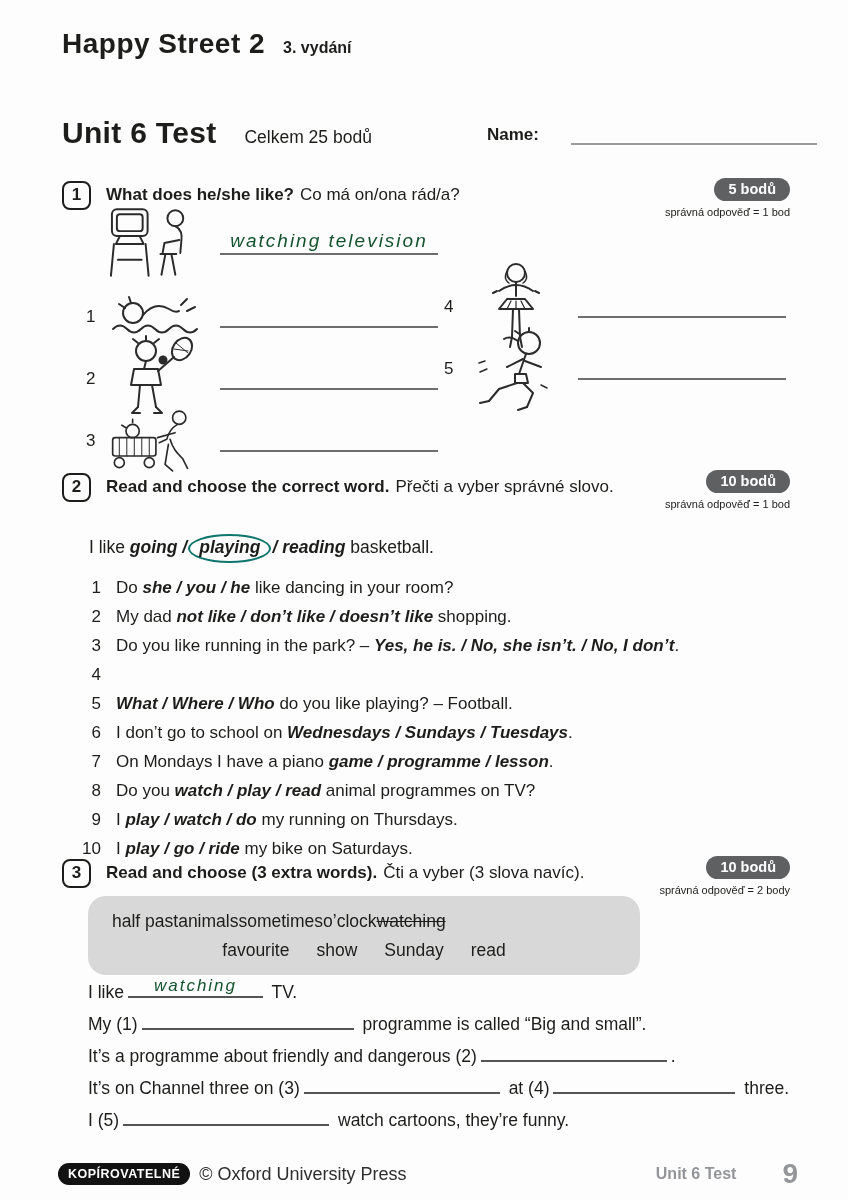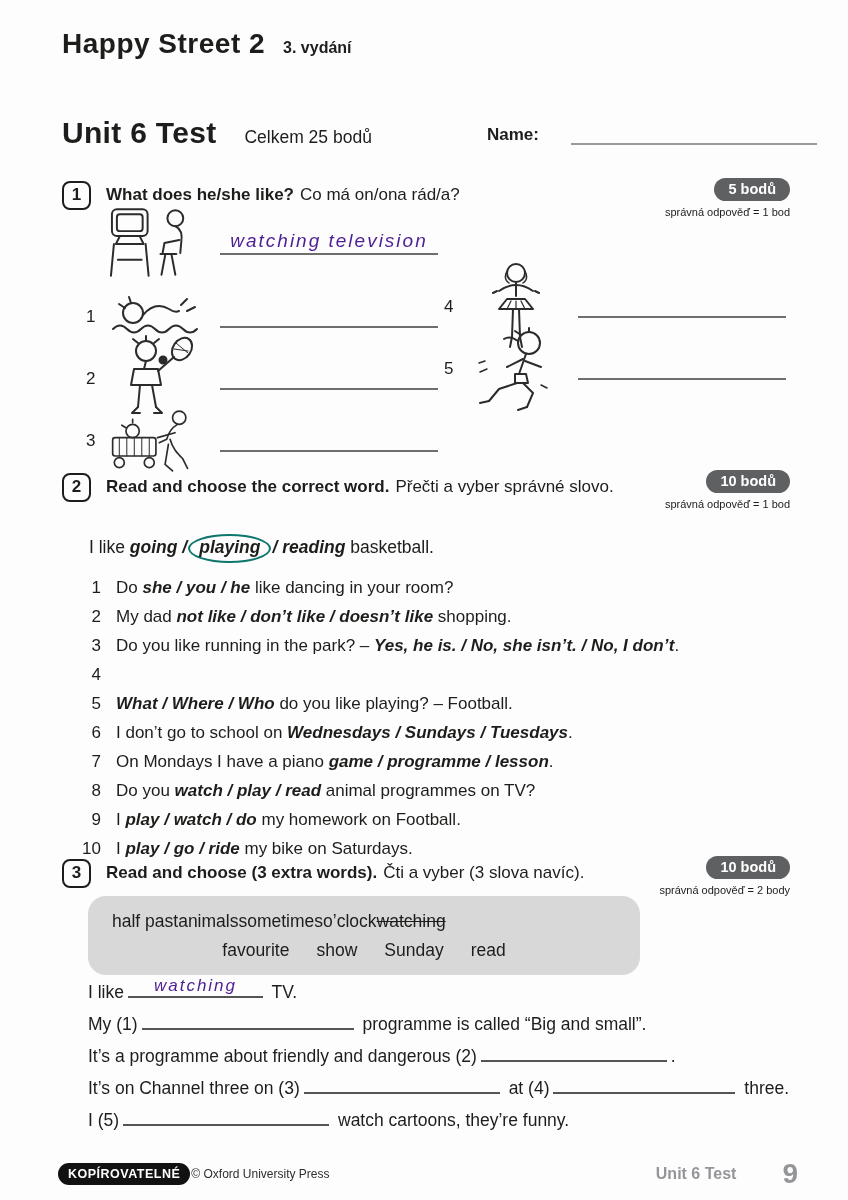--- a/index.html
+++ b/index.html
@@ -33,21 +33,21 @@
 
   
   .ex1-col{position:absolute;}
   #ex1-col-left{left:24px;top:22px;width:352px;}
   #ex1-col-right{left:382px;top:96px;width:342px;}
   .ex1-row{display:flex;align-items:center;height:62px;}
   .ex1-row.ex1-example{height:84px;}
   .item-num{width:20px;font-size:17px;flex:none;}
   .illus{width:104px;flex:none;display:flex;justify-content:center;align-items:flex-end;overflow:visible;}
   .ans-line{flex:1;border-bottom:2px solid #6e6e6e;height:20px;margin-left:10px;position:relative;}
-  .hw{font-style:italic;color:#4c1d95;letter-spacing:2px;font-size:19px;
+  .hw{font-style:italic;color:#14532d;letter-spacing:2px;font-size:19px;
       position:absolute;left:0;right:0;bottom:1px;text-align:center;white-space:nowrap;}
 
   
   .ex2-example{margin:32px 0 16px 27px;font-size:17.5px;}
   .bi{font-weight:bold;font-style:italic;}
   .circled{display:inline-block;border:2px solid #0f766e;border-radius:50%;
            padding:1px 9px 3px;margin:0 1px;}
   .q-row{display:flex;margin-left:13px;margin-bottom:10.5px;font-size:17px;line-height:18.5px;}
   .q-num{width:26px;text-align:right;margin-right:15px;flex:none;}
 
@@ -61,21 +61,21 @@
   #ex3-sentences{position:absolute;left:26px;top:124px;right:0;}
   .s-row{font-size:17.5px;height:32px;white-space:nowrap;}
   .blank{display:inline-block;border-bottom:2px solid #555;height:14px;position:relative;
          vertical-align:baseline;margin:0 4px;}
   .blank .hw{font-size:17px;bottom:0;}
 
   
   .footer{position:absolute;left:58px;right:50px;top:1158px;display:flex;align-items:center;}
   .copy-badge{background:#121212;color:#fff;font-weight:bold;font-size:12.5px;
               letter-spacing:.5px;padding:4px 10px;border-radius:11px;}
-  .publisher{font-size:12px;margin-left:1px;color:#2e2e2e;}
+  .publisher{font-size:18px;margin-left:9px;color:#2e2e2e;}
   .f-spacer{flex:1;}
   .unit-label{font-size:16px;font-weight:bold;color:#939598;}
   .page-num{font-size:28px;font-weight:bold;color:#939598;margin-left:46px;}
 
   svg{display:block;}
 </style>
 </head>
 <body>
 
 <div class="page">
@@ -261,21 +261,21 @@
         <div class="q-row">
           <span class="q-num">7</span>
           <span class="q-text"><span>On Mondays I have a piano </span><span class="bi">game / programme / lesson</span><span>.</span></span>
         </div>
         <div class="q-row">
           <span class="q-num">8</span>
           <span class="q-text"><span>Do you </span><span class="bi">watch / play / read</span><span> animal programmes on TV?</span></span>
         </div>
         <div class="q-row">
           <span class="q-num">9</span>
-          <span class="q-text"><span>I </span><span class="bi">play / watch / do</span><span> my homework on Football.</span></span>
+          <span class="q-text"><span>I </span><span class="bi">play / watch / do</span><span> my running on Thursdays.</span></span>
         </div>
         <div class="q-row">
           <span class="q-num">10</span>
           <span class="q-text"><span>I </span><span class="bi">play / go / ride</span><span> my bike on Saturdays.</span></span>
         </div>
       </div>
   </section>
 
   <section class="exercise" style="top:858px;height:290px;">
     <div class="ex-header">

